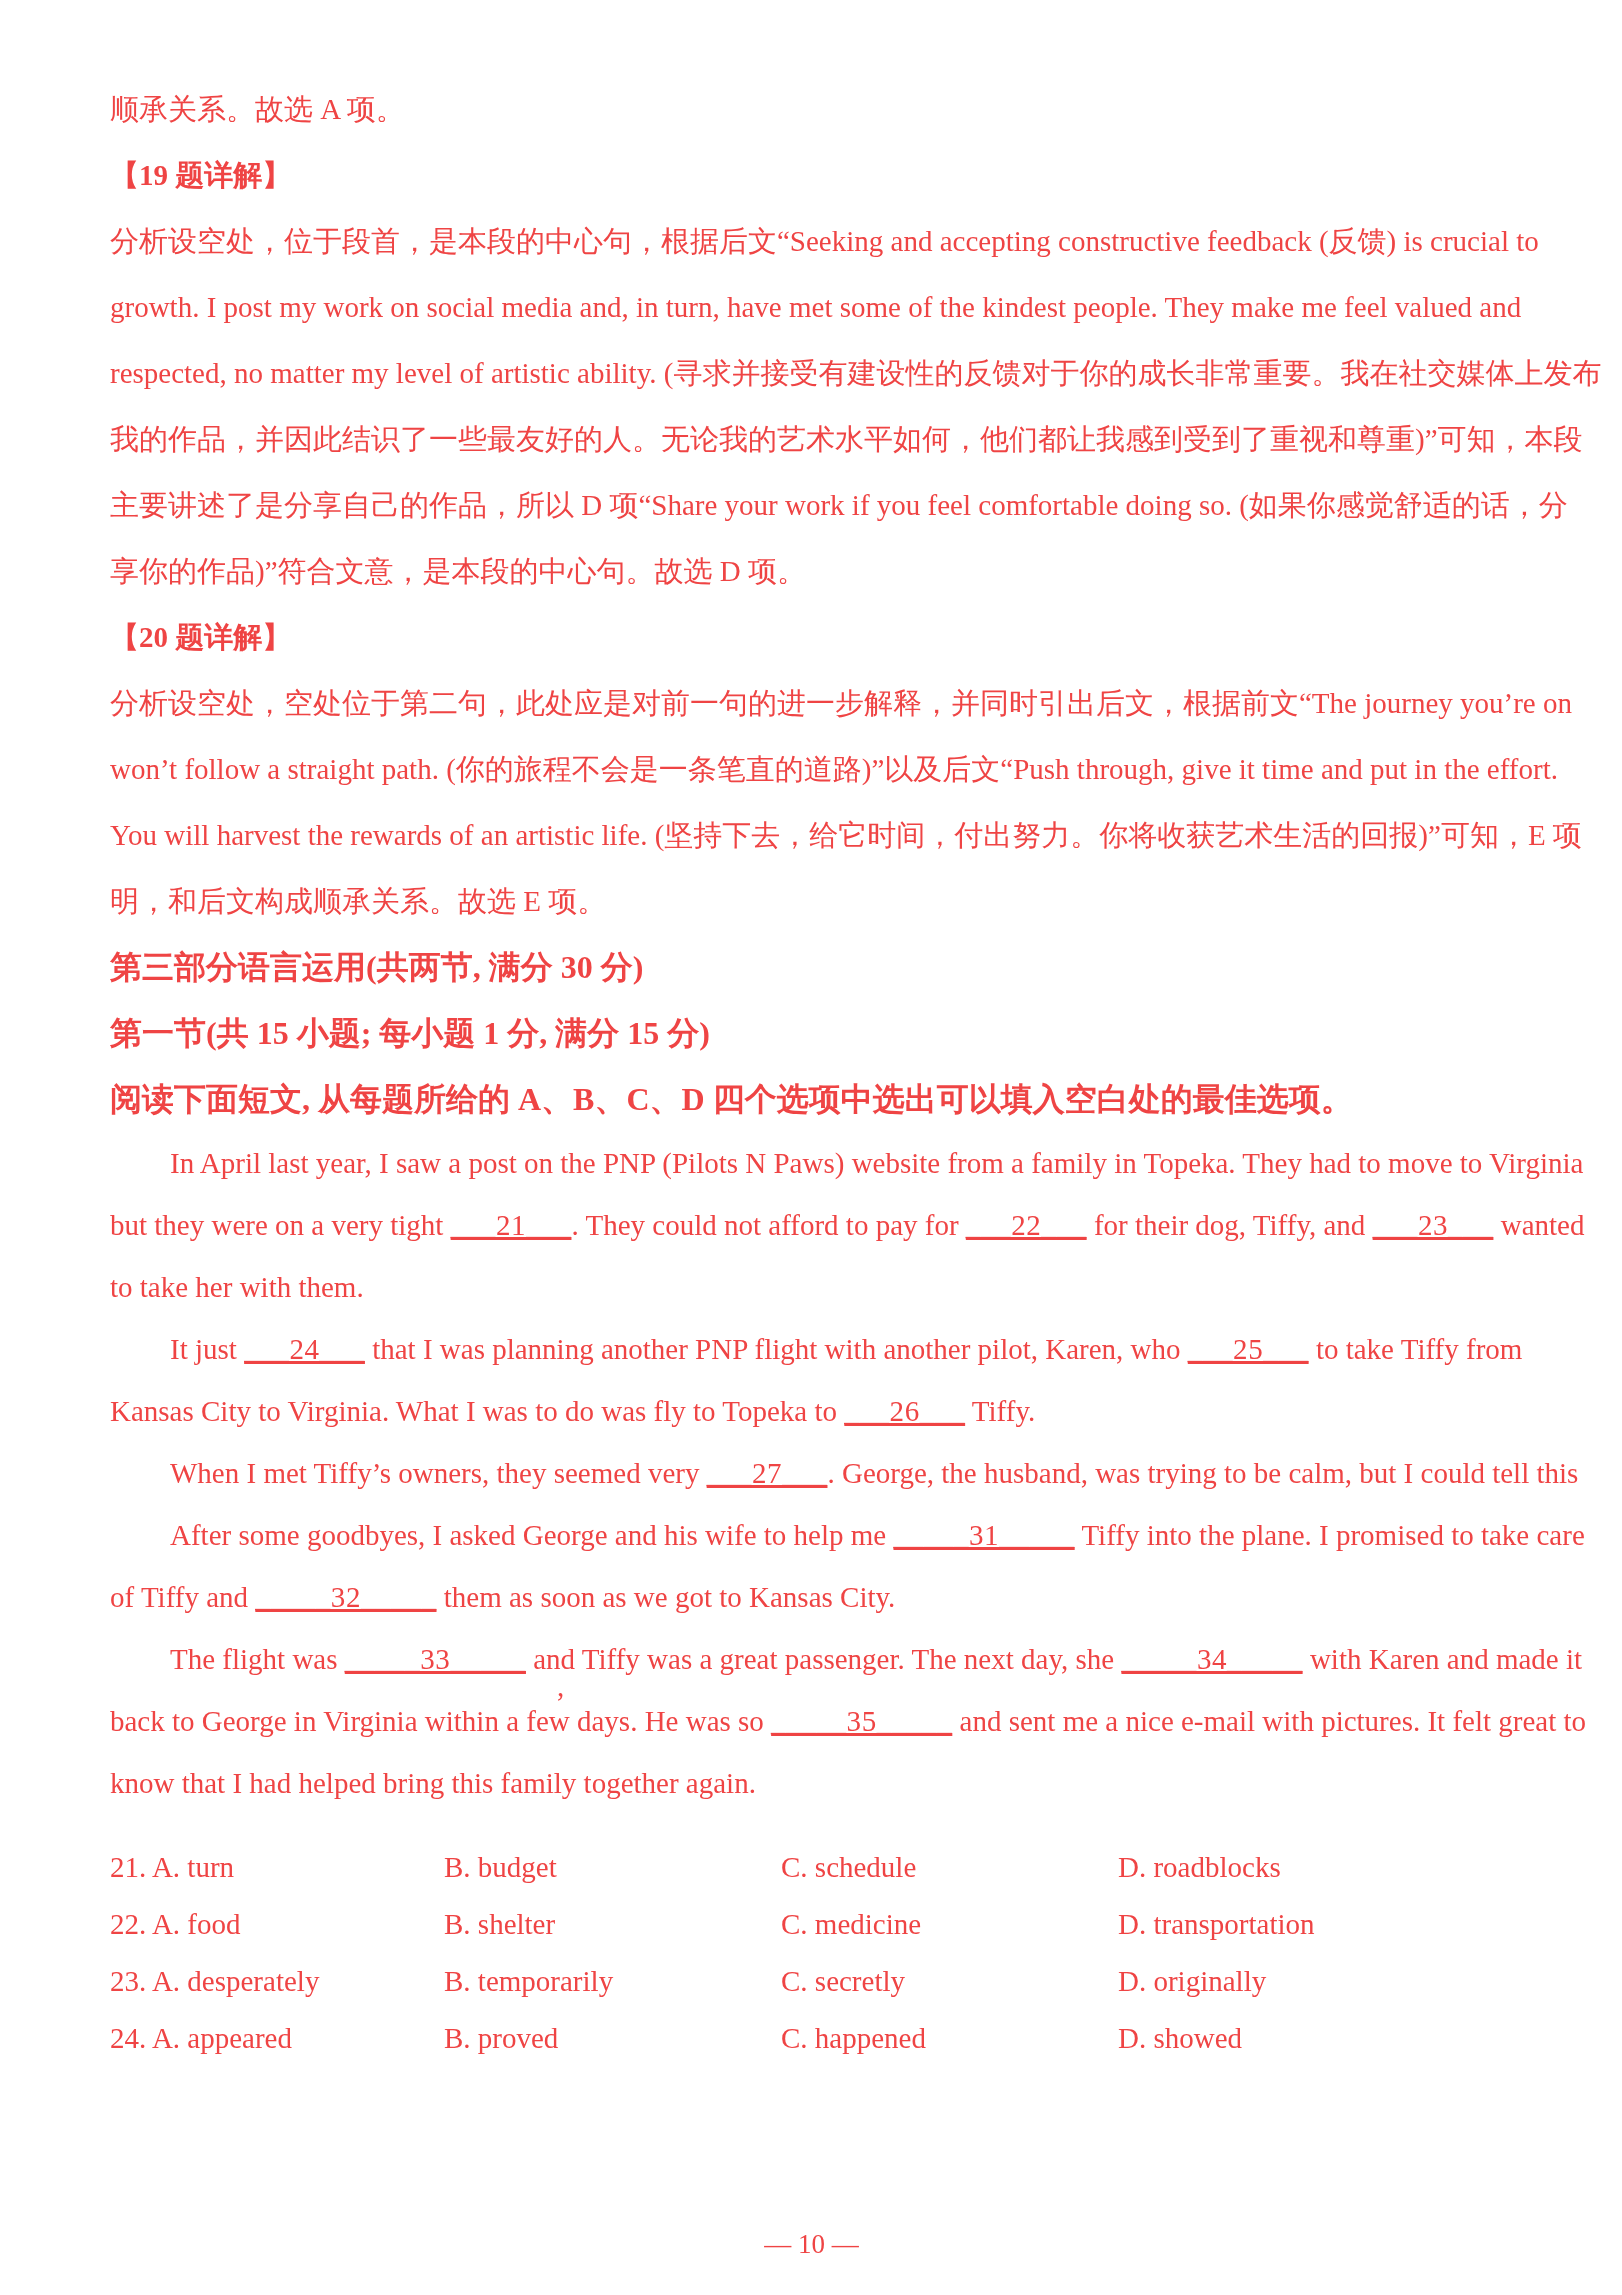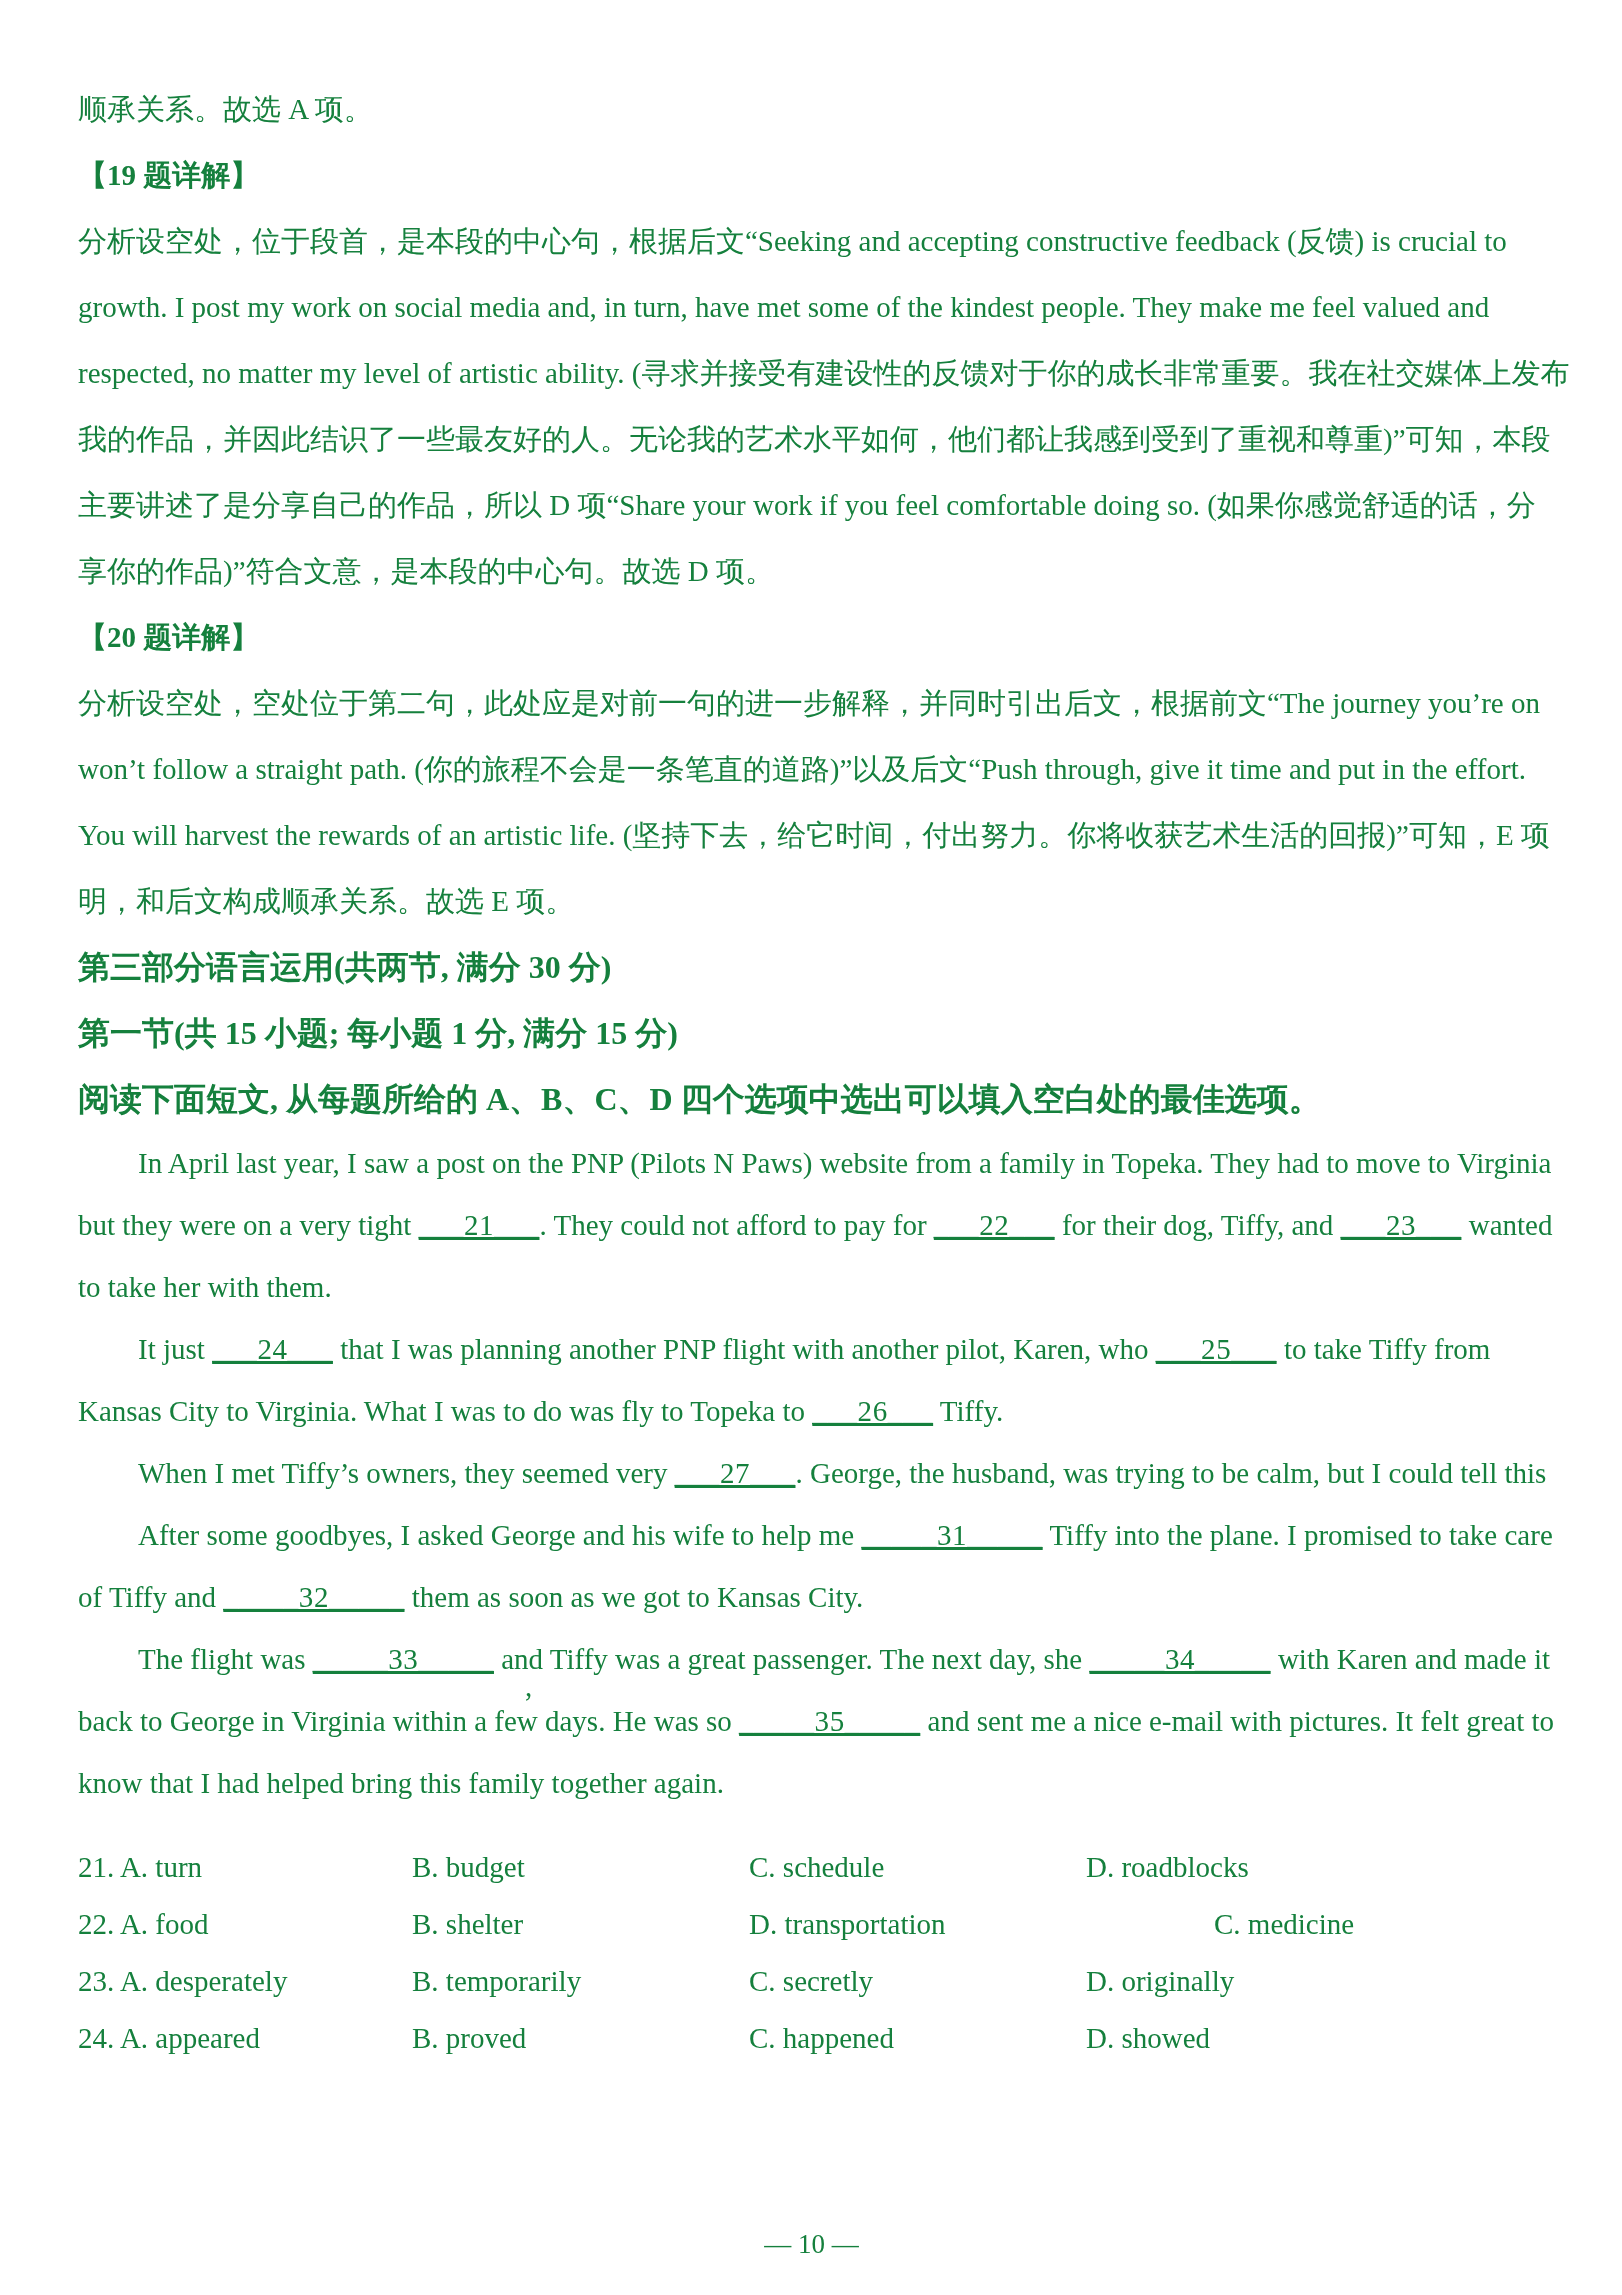--- a/index.html
+++ b/index.html
@@ -3,22 +3,22 @@
 <meta charset="utf-8">
 <title>Document</title>
 <style>
   * { margin: 0; padding: 0; box-sizing: border-box; }
   html, body { background: #ffffff; }
   .page {
     position: relative;
     width: 1623px;
     height: 2295px;
     background: #ffffff;
-    color: #15803d;
-    padding: 76px 72px 0 78px;
+    color: #ef4444;
+    padding: 76px 72px 0 110px;
     font-family: "Liberation Serif", "DejaVu Serif", serif;
     font-size: 29px;
     overflow: hidden;
   }
   .line {
     line-height: 66px;
     height: 66px;
     white-space: nowrap;
     text-align: left;
   }
@@ -94,22 +94,22 @@
   <div id="options" class="options">
       <div class="opt-row">
         <span class="opt-cell c0">21. A. turn</span>
         <span class="opt-cell c1">B. budget</span>
         <span class="opt-cell c2">C. schedule</span>
         <span class="opt-cell c3">D. roadblocks</span>
       </div>
       <div class="opt-row">
         <span class="opt-cell c0">22. A. food</span>
         <span class="opt-cell c1">B. shelter</span>
+        <span class="opt-cell c2">C. medicine</span>
         <span class="opt-cell c3">D. transportation</span>
-        <span class="opt-cell c2">C. medicine</span>
       </div>
       <div class="opt-row">
         <span class="opt-cell c0">23. A. desperately</span>
         <span class="opt-cell c1">B. temporarily</span>
         <span class="opt-cell c2">C. secretly</span>
         <span class="opt-cell c3">D. originally</span>
       </div>
       <div class="opt-row">
         <span class="opt-cell c0">24. A. appeared</span>
         <span class="opt-cell c1">B. proved</span>

